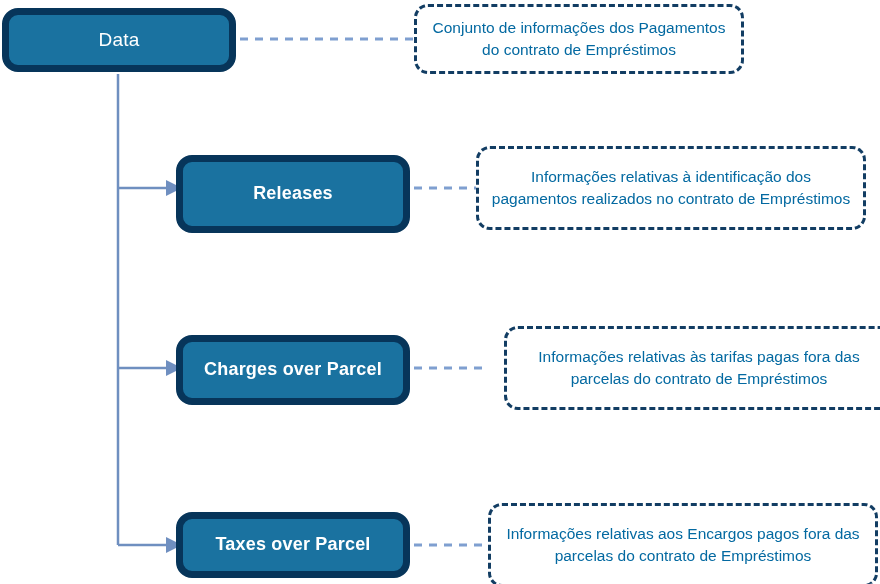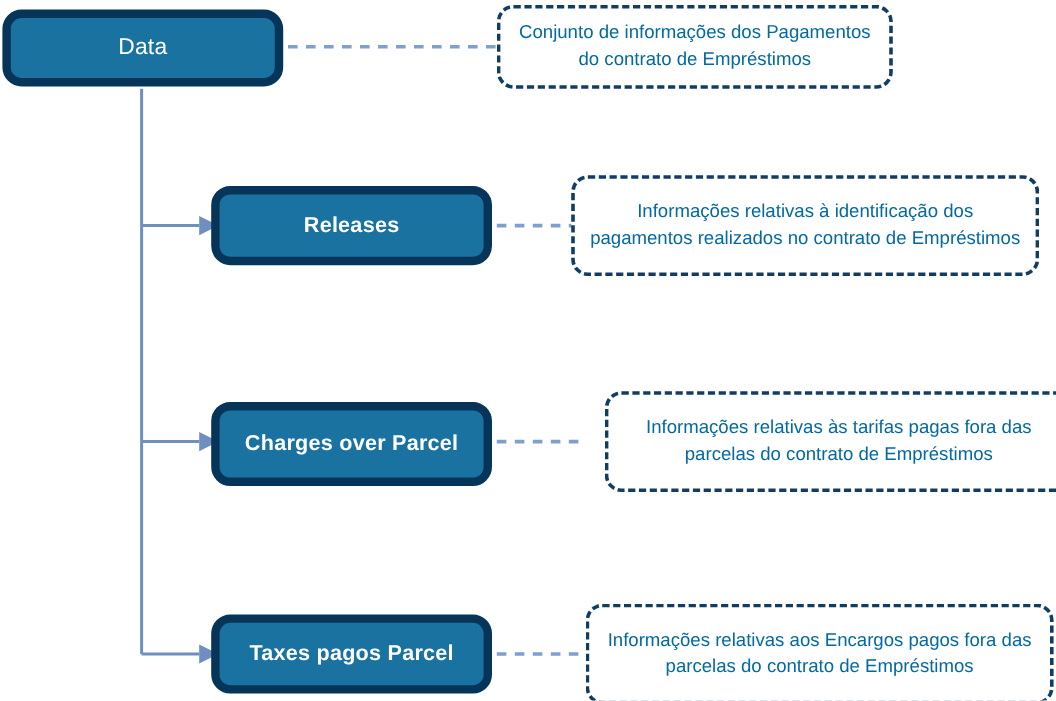--- a/index.html
+++ b/index.html
@@ -89,30 +89,30 @@
     <path d="M 240 39 L 414 39" stroke="#7f9fd0" stroke-width="3" stroke-dasharray="8 7" fill="none"></path>
     <path d="M 414 188 L 488 188" stroke="#7f9fd0" stroke-width="3" stroke-dasharray="8 7" fill="none"></path>
     <path d="M 414 368 L 488 368" stroke="#7f9fd0" stroke-width="3" stroke-dasharray="8 7" fill="none"></path>
     <path d="M 414 545 L 488 545" stroke="#7f9fd0" stroke-width="3" stroke-dasharray="8 7" fill="none"></path>
   </svg>
 
   <div class="node root" style="left:2px; top:8px; width:234px; height:64px;">
     <span>Data</span>
   </div>
 
-  <div class="node" style="left:176px; top:155px; width:234px; height:66px;">
+  <div class="node" style="left:176px; top:155px; width:234px; height:78px;">
     <span>Releases</span>
   </div>
 
   <div class="node" style="left:176px; top:335px; width:234px; height:70px;">
     <span>Charges over Parcel</span>
   </div>
 
   <div class="node" style="left:176px; top:512px; width:234px; height:66px;">
-    <span>Taxes pagos Parcel</span>
+    <span>Taxes over Parcel</span>
   </div>
 
   <div class="note" style="left:414px; top:4px; width:330px; height:70px;">
     <span class="note-text">Conjunto de informações dos Pagamentos do contrato de Empréstimos</span>
   </div>
 
   <div class="note" style="left:476px; top:146px; width:390px; height:84px;">
     <span class="note-text">Informações relativas à identificação dos pagamentos realizados no contrato de Empréstimos</span>
   </div>
 

